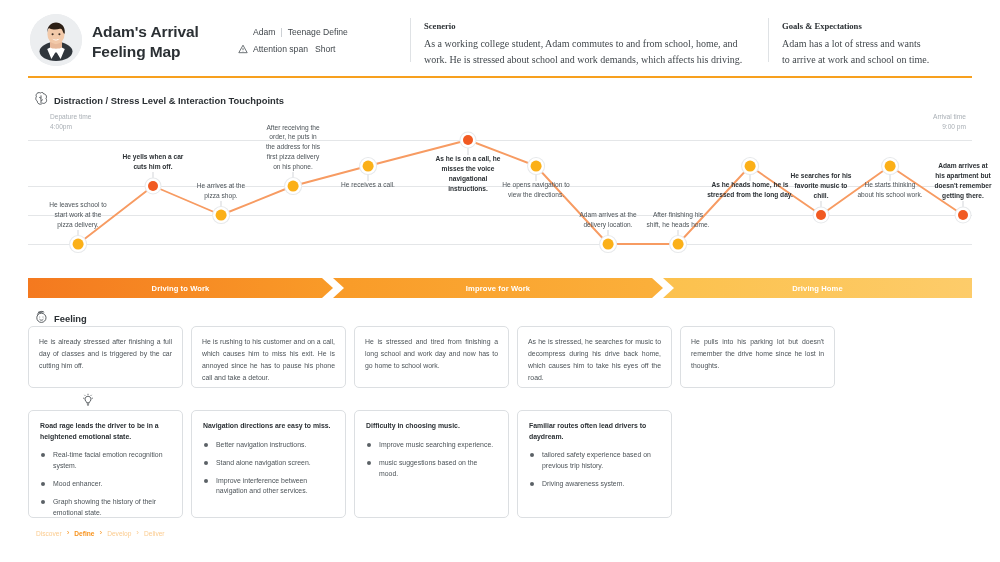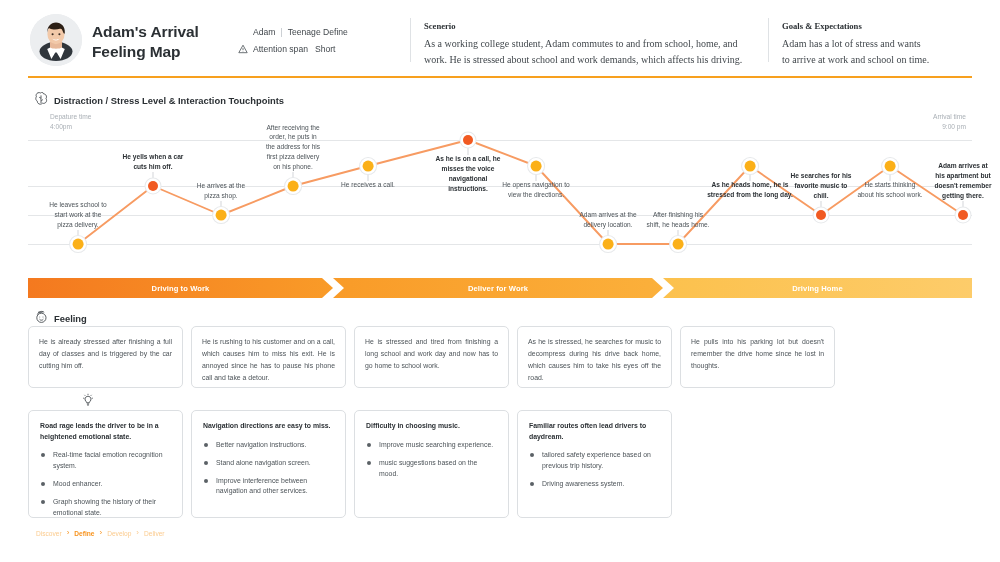--- a/index.html
+++ b/index.html
@@ -290,21 +290,21 @@
       <div class="phase" style="left: 305px; width: 330px;">
         <svg class="shape" width="330" height="20" viewBox="0 0 330 20" preserveAspectRatio="none">
           <defs>
             <linearGradient id="pg1" x1="0" y1="0" x2="1" y2="0">
               <stop offset="0" stop-color="#F99B28"></stop>
               <stop offset="1" stop-color="#FBB03B"></stop>
             </linearGradient>
           </defs>
           <path d="M0,0 L319,0 L330,10 L319,20 L0,20 L11,10 Z" fill="url(#pg1)"></path>
         </svg>
-        <span>Deliver for Work</span>
+        <span>Improve for Work</span>
       </div>
       <div class="phase" style="left: 635px; width: 309px;">
         <svg class="shape" width="309" height="20" viewBox="0 0 309 20" preserveAspectRatio="none">
           <defs>
             <linearGradient id="pg2" x1="0" y1="0" x2="1" y2="0">
               <stop offset="0" stop-color="#FCC14D"></stop>
               <stop offset="1" stop-color="#FDCC6A"></stop>
             </linearGradient>
           </defs>
           <path d="M0,0 L309,0 L309,20 L0,20 L11,10 Z" fill="url(#pg2)"></path>

